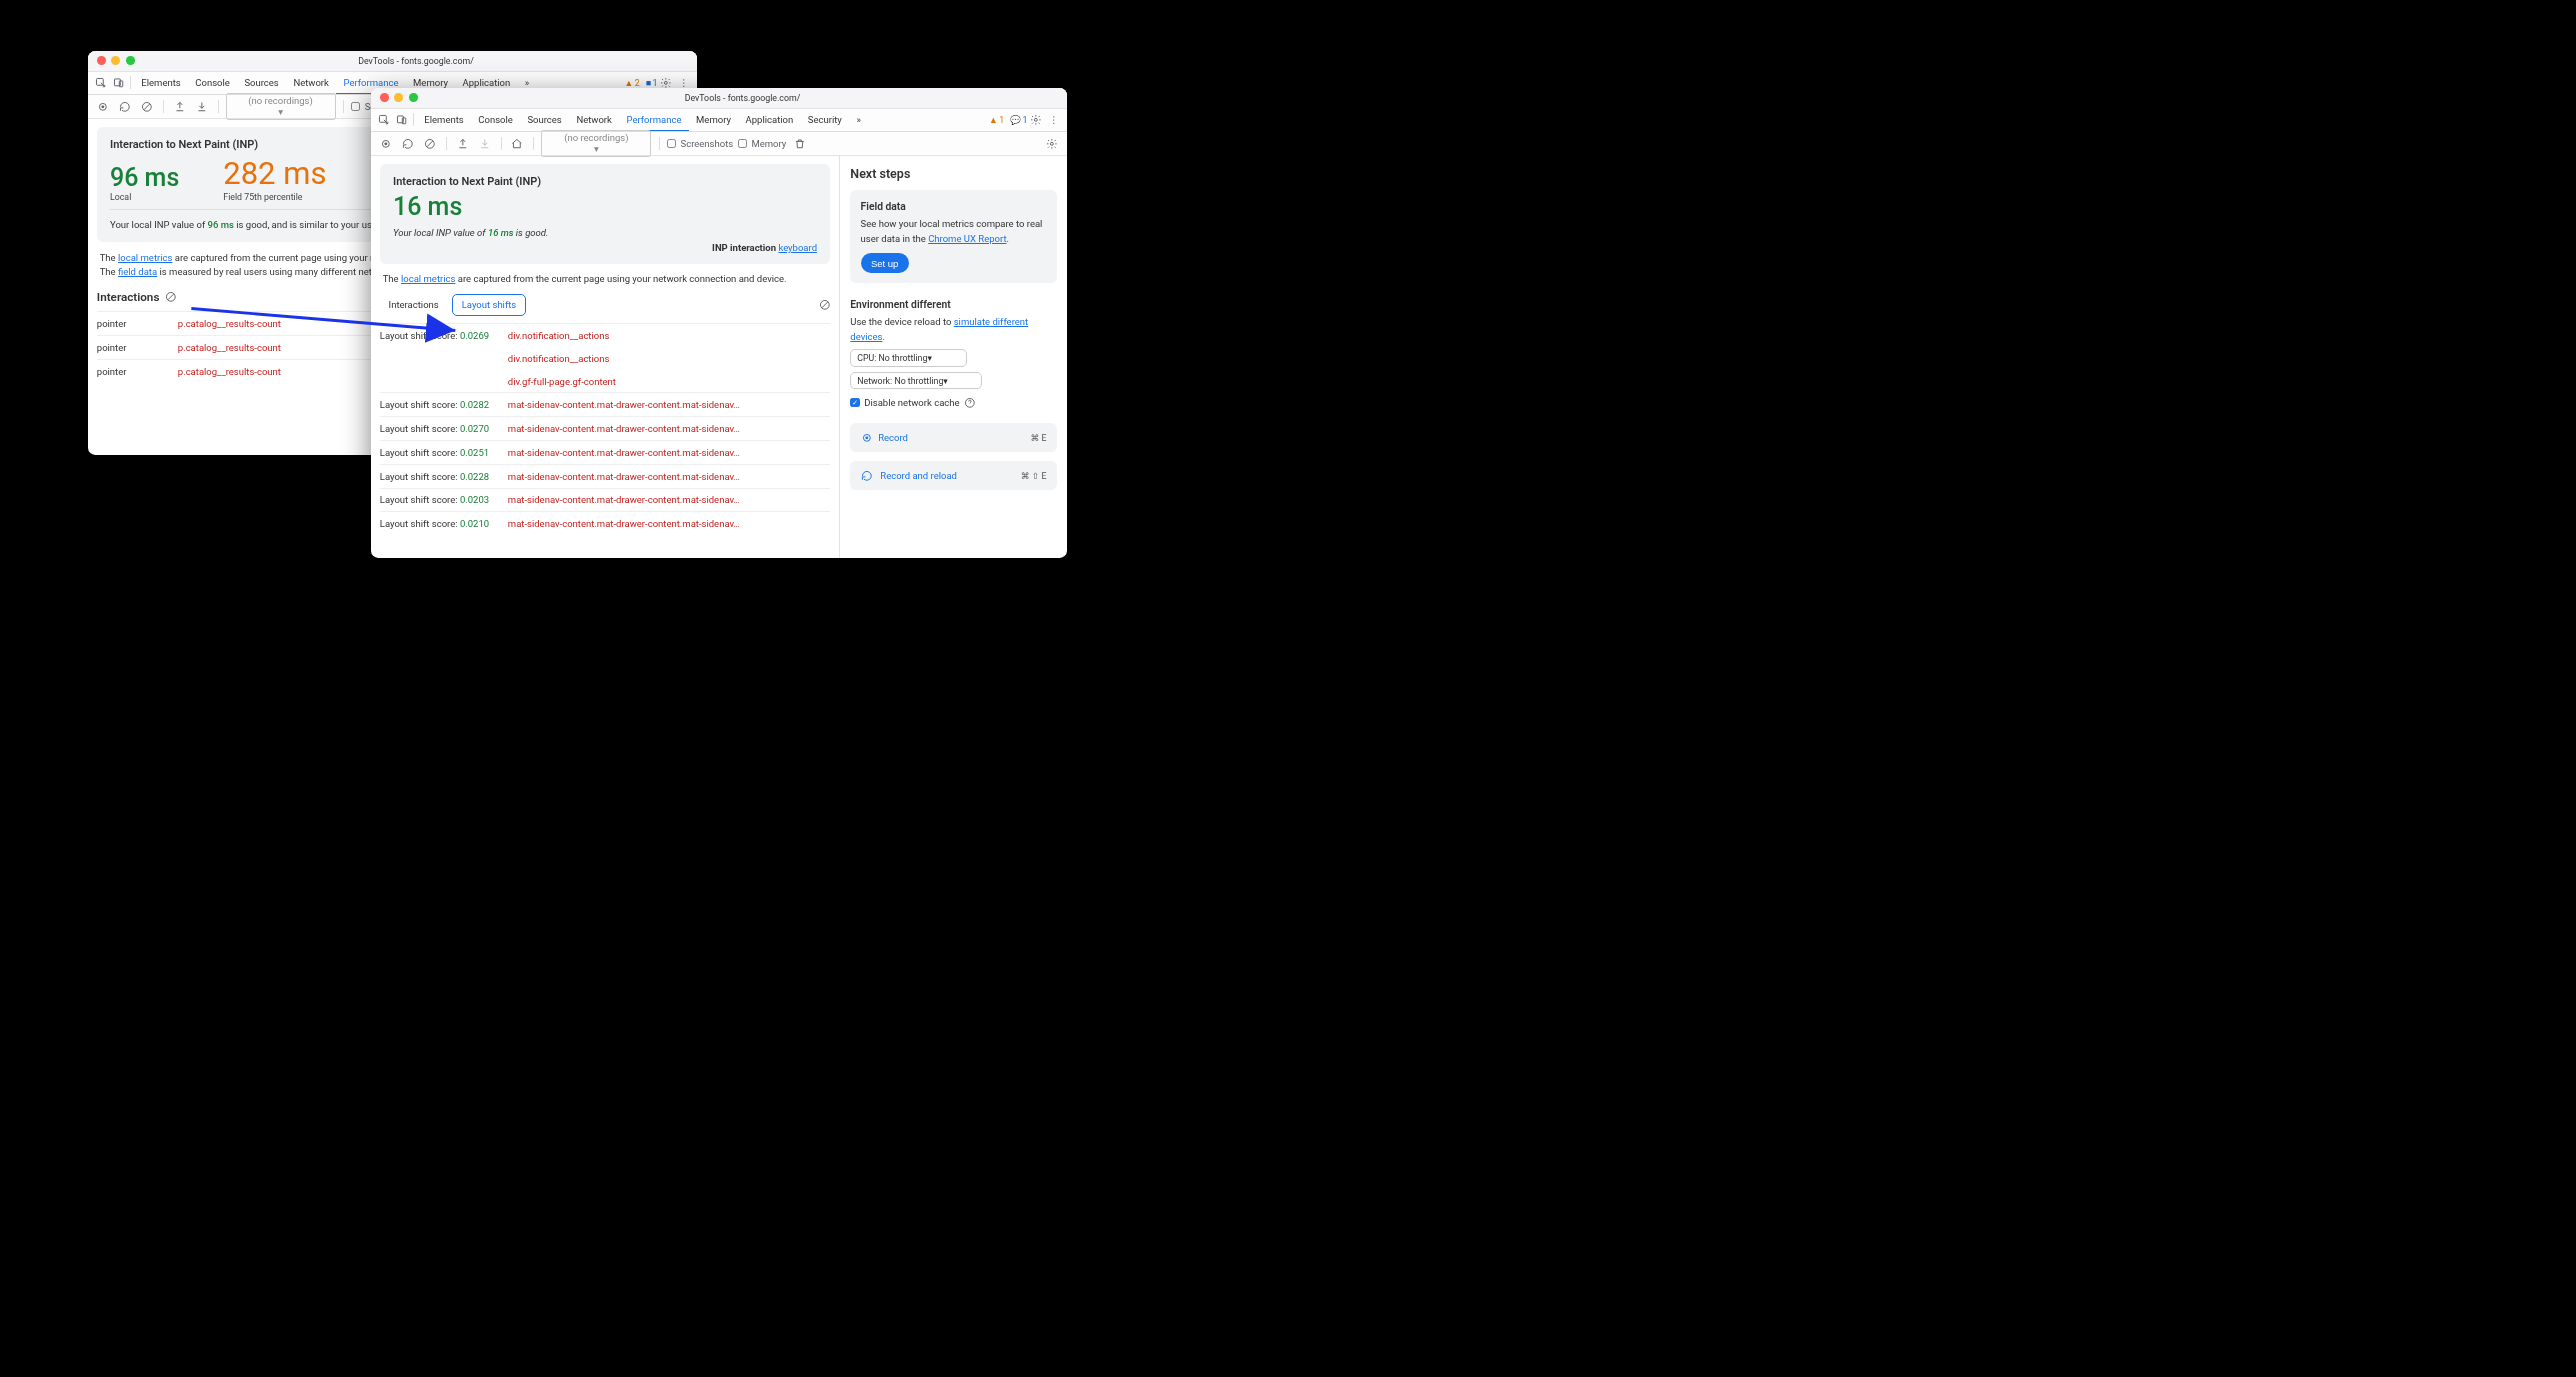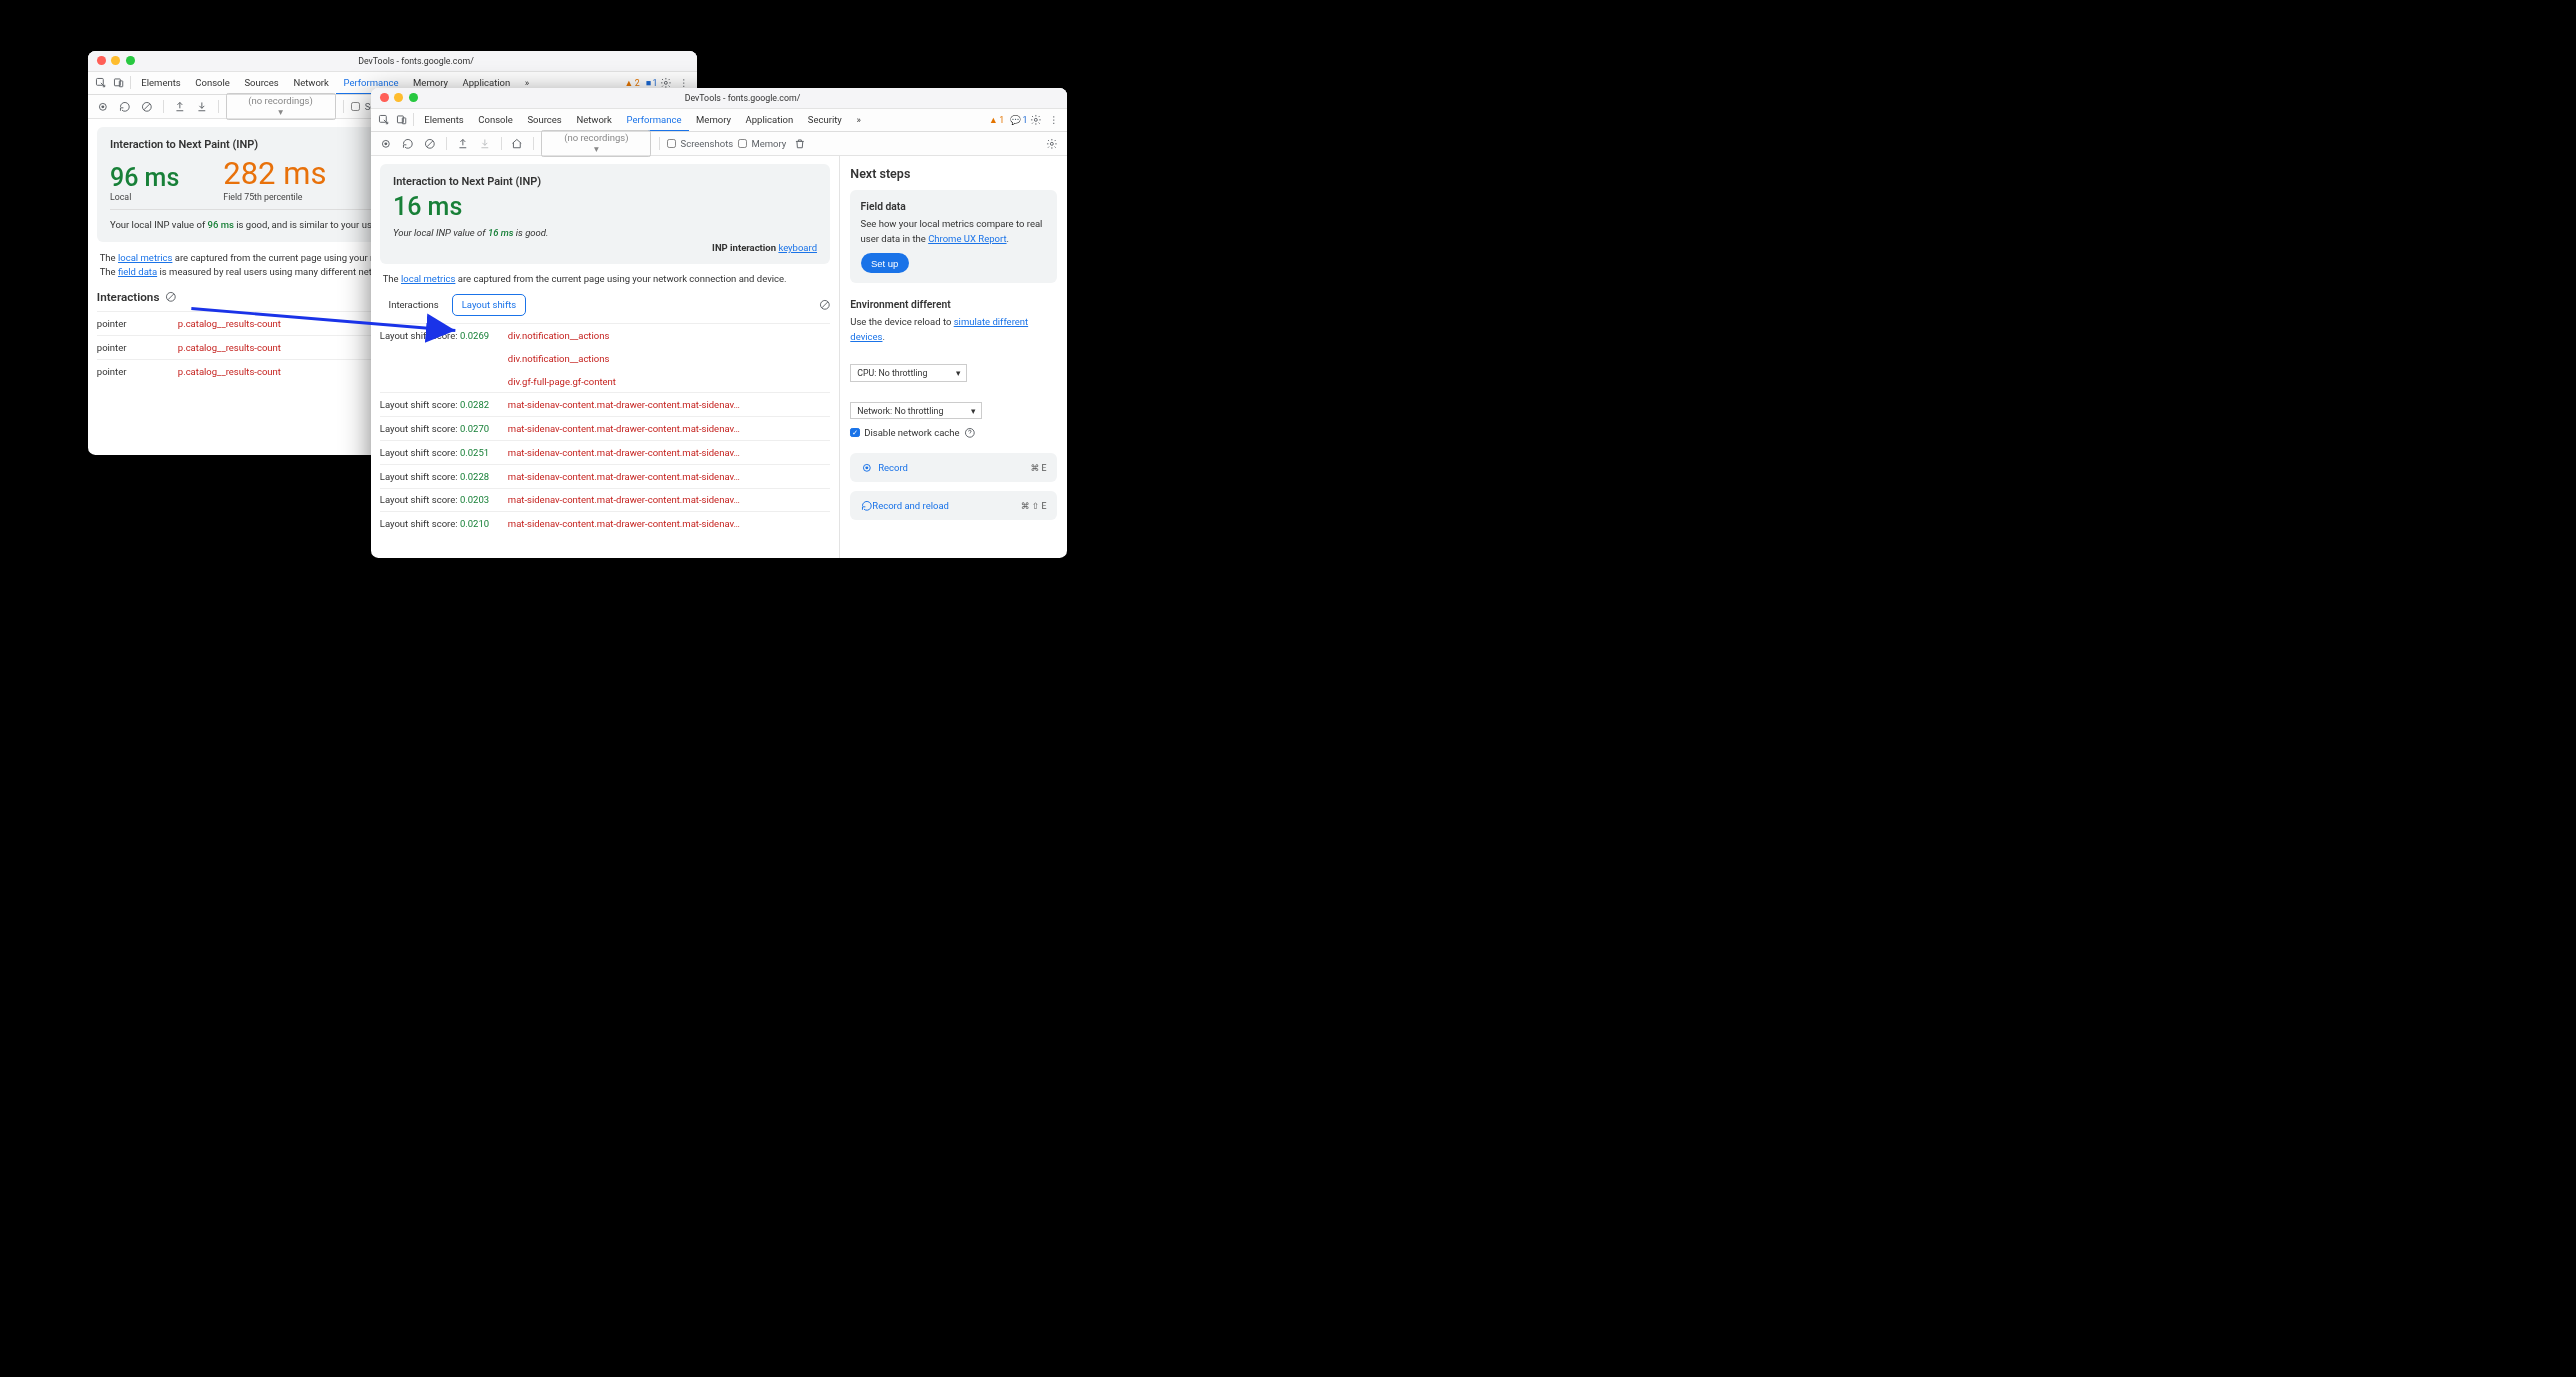--- a/index.html
+++ b/index.html
@@ -130,21 +130,21 @@
   .ls-row .label { width:128px; }
   .ls-row .elem { color:#c5221f; white-space:nowrap; overflow:hidden; text-overflow:ellipsis; flex:1;}
   .score { color:#188038; }
   .sidebar { width: 228px; border-left:0.7px solid #e3e3e3; padding:10.3px; }
   .sidebar h2 { font-size:12.5px; font-weight:600; margin-bottom:8.8px; }
   .side-card { background:#f1f3f4; border-radius:5.9px; padding:10.3px; margin-bottom:14.7px; }
   .side-card h3 { font-size:10.3px; font-weight:600; margin-bottom:4.4px; }
   .btn-primary { background:#1a73e8; color:#fff; border:none; border-radius:11.7px; padding:4.4px 10.3px; font-size:9.5px; margin-top:7.3px; cursor:pointer;}
   .side-section h3 { font-size:10.3px; font-weight:600; margin-bottom:4.4px; }
   .side-section { margin-bottom:14.7px; }
-  .select { border:0.7px solid #ccc; border-radius:0; padding:2.9px 5.9px; font-size:8.8px; margin-top:20px; display:flex; justify-content:space-between; align-items:center; width:117px;}
+  .select { border:0.7px solid #ccc; border-radius:5px; padding:2.9px 5.9px; font-size:8.8px; margin-top:5px; display:flex; justify-content:flex-start; align-items:center; width:117px;}
   .kbrow { display:flex; justify-content:space-between; align-items:center; background:#f1f3f4; border-radius:5.9px; padding:8.8px 10.3px; margin-bottom:8.8px; font-size:9.5px; color:#1a73e8; }
   .kbrow .kb { color:#555; font-size:8.8px; }
   .arrow-svg { position:absolute; pointer-events:none; }
   .checkbox-row { display:flex; align-items:center; gap:4.4px; margin-top:7.3px; font-size:9.5px; }
 </style>
 </head>
 <body>
 
 <div class="window" style="left:88px; top:51px; width:609px; height:404px;">
   <div class="titlebar">
@@ -488,21 +488,21 @@
         <span style="display:flex; align-items:center; gap:5.9px;">
             <svg class="svgicon" viewBox="0 0 24 24">
               <circle cx="12" cy="12" r="7" fill="none" stroke="#1a73e8" stroke-width="2"></circle>
               <circle cx="12" cy="12" r="3" fill="#1a73e8"></circle>
             </svg>
             <span>Record</span>
           </span>
         <span class="kb">⌘ E</span>
       </div>
       <div class="kbrow">
-        <span style="display:flex; align-items:center; gap:0;">
+        <span style="display:flex; align-items:center; gap:8px;">
             <svg class="svgicon" viewBox="0 0 24 24" fill="none" stroke="#1a73e8" stroke-width="2">
               <path d="M3 12a9 9 0 1 1 3 6.7"></path>
               <path d="M3 20v-6h6"></path>
             </svg>
             <span>Record and reload</span>
           </span>
         <span class="kb">⌘ ⇧ E</span>
       </div>
     </div>
   </div>

